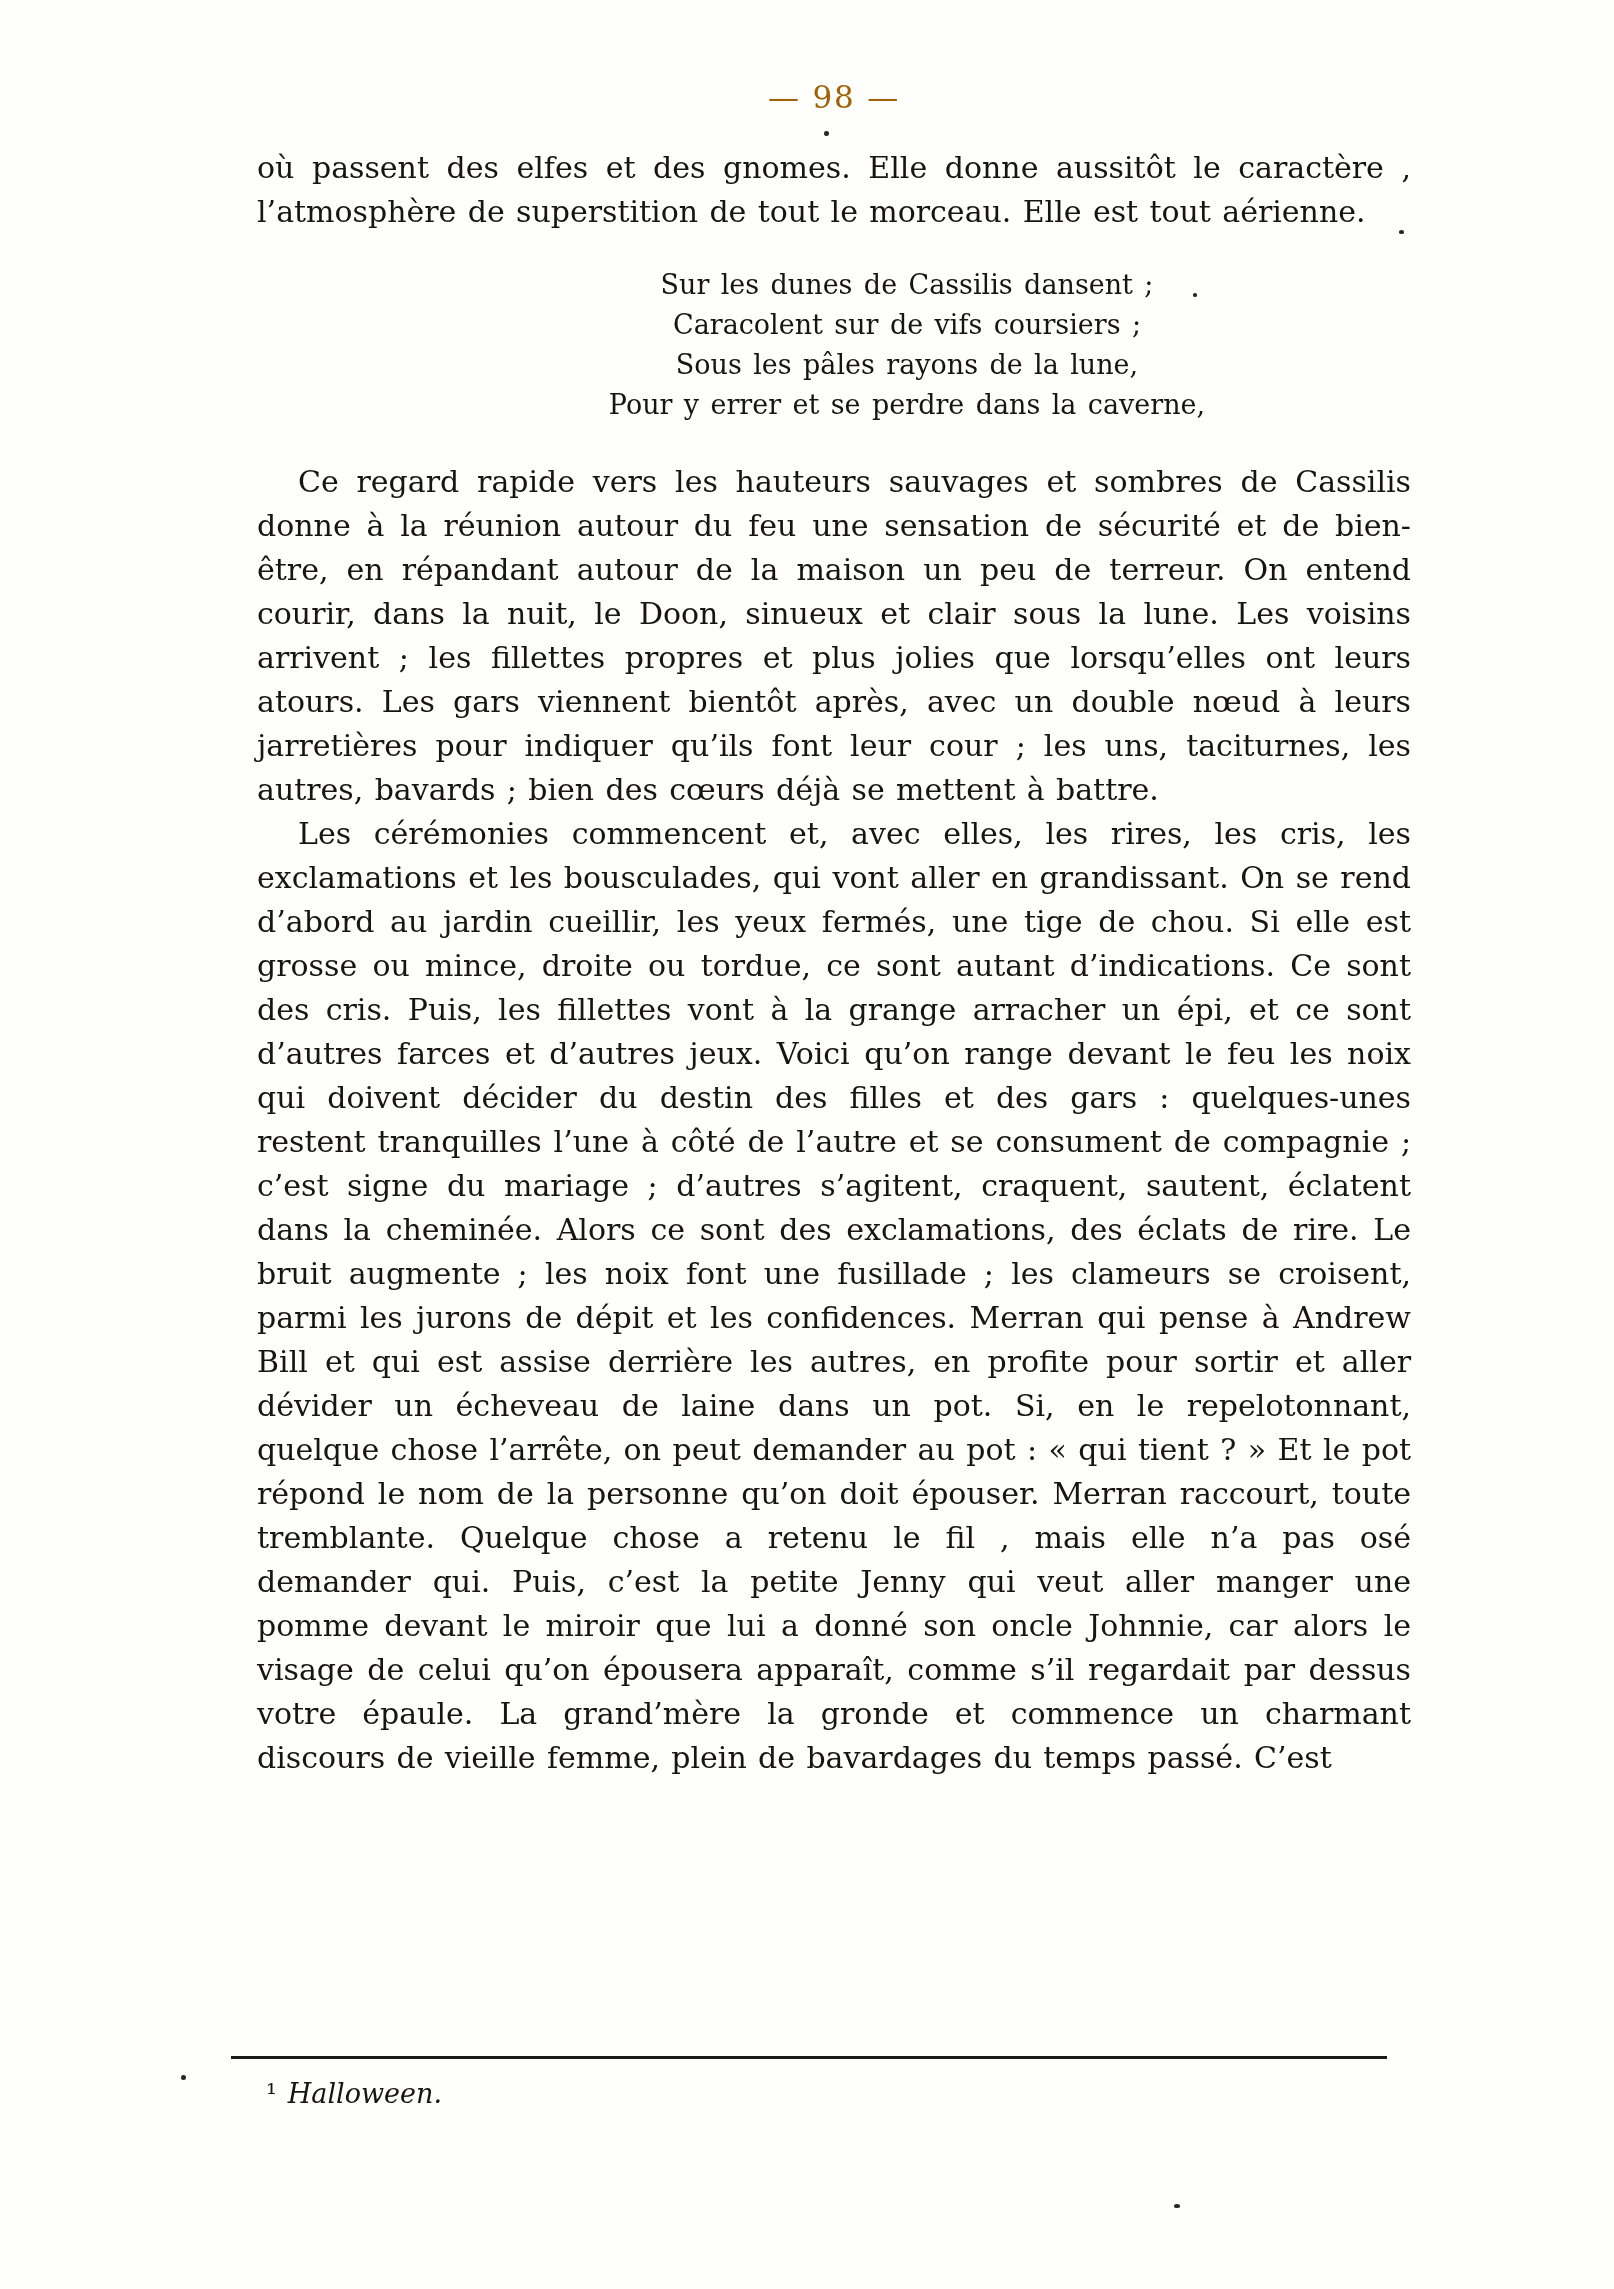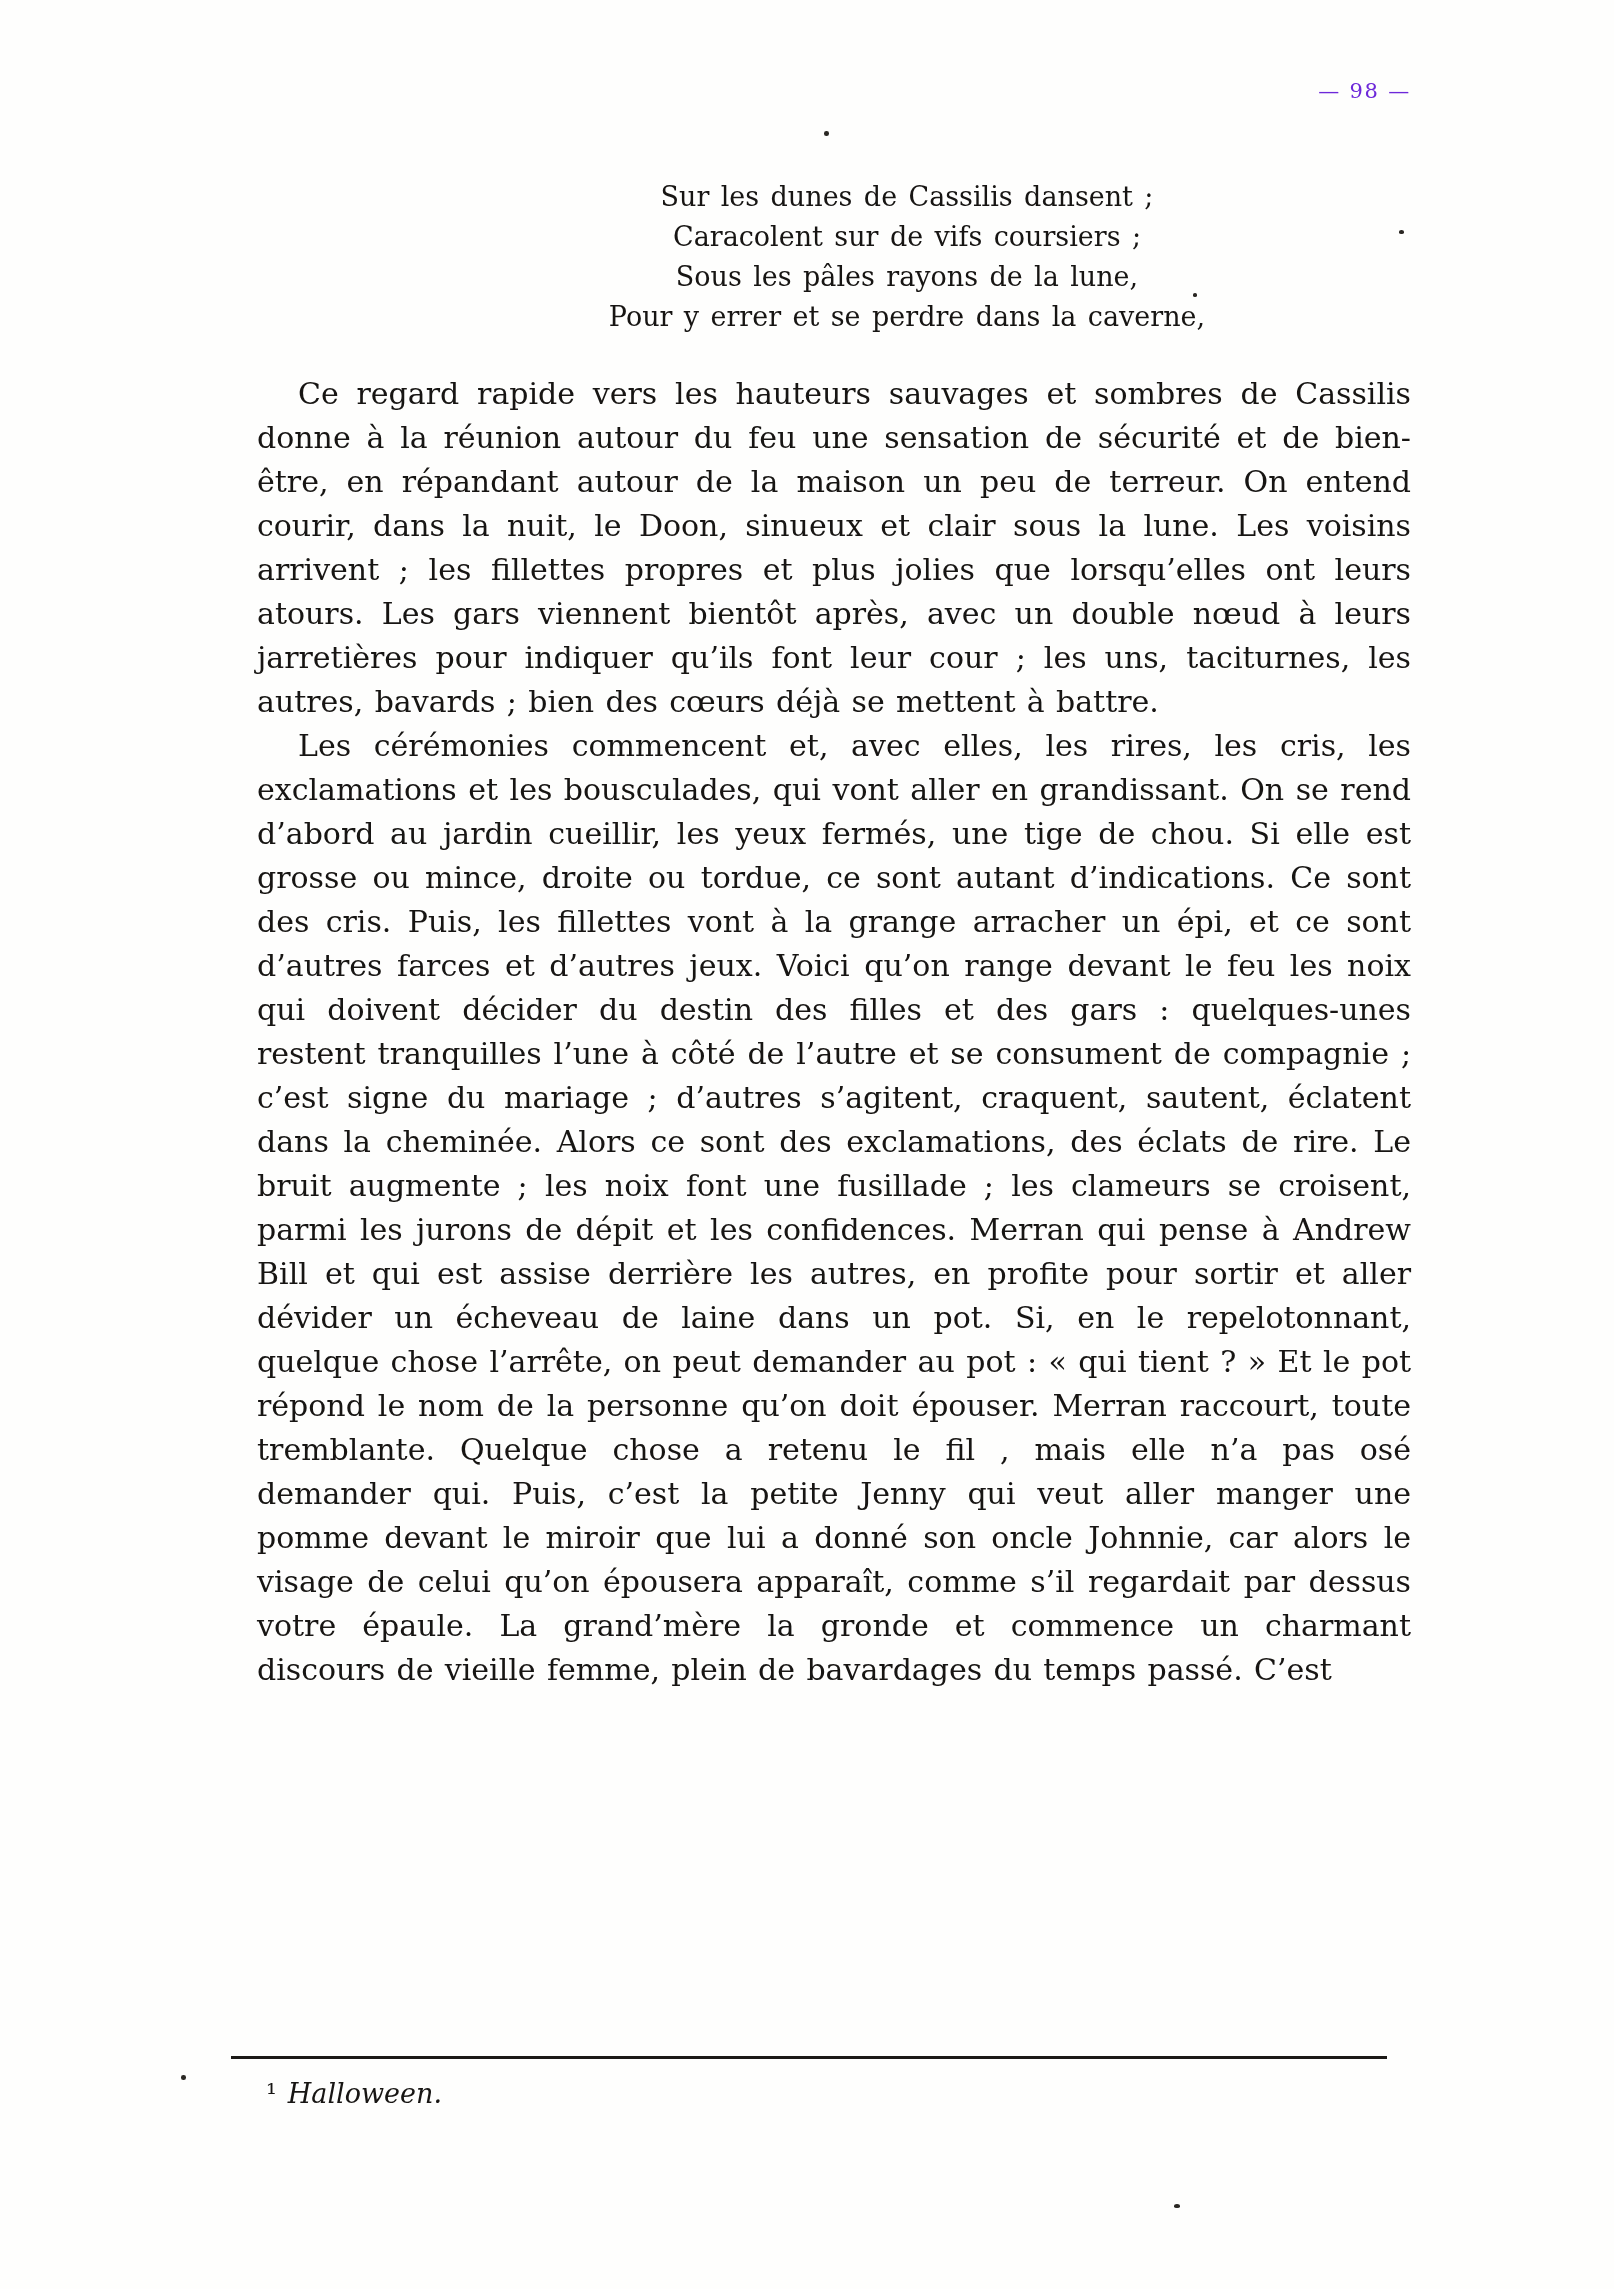--- a/index.html
+++ b/index.html
@@ -14,24 +14,24 @@
     background: #fefefd;
     color: #171513;
     font-family: "DejaVu Serif", "Liberation Serif", serif;
     overflow: hidden;
   }
   .page-number {
     position: absolute;
     top: 79px;
     left: 257px;
     width: 1154px;
-    text-align: right;
-    font-size: 21px;
+    text-align: center;
+    font-size: 31px;
     letter-spacing: 1.8px;
-    color: #6d28d9;
+    color: #a16207;
   }
   .content {
     position: absolute;
     top: 146px;
     left: 257px;
     width: 1154px;
     font-size: 30px;
     line-height: 44px;
     text-align: justify;
   }
@@ -88,20 +88,21 @@
 </style>
 </head>
 <body>
 
 <div class="page">
 
   <div class="page-number">— 98 —</div>
 
   <div class="content">
 
+    <p class="para intro">où passent des elfes et des gnomes. Elle donne aussitôt le caractère&nbsp;, l’atmosphère de superstition de tout le morceau. Elle est tout aérienne.</p>
 
     <div class="poem">
       <div class="poem-line">Sur les dunes de Cassilis dansent&nbsp;;</div>
       <div class="poem-line">Caracolent sur de vifs coursiers&nbsp;;</div>
       <div class="poem-line">Sous les pâles rayons de la lune,</div>
       <div class="poem-line">Pour y errer et se perdre dans la caverne,</div>
     </div>
 
     <p class="para indent">Ce regard rapide vers les hauteurs sauvages et sombres de Cassilis donne à la réunion autour du feu une sensation de sécurité et de bien-être, en répandant autour de la maison un peu de terreur. On entend courir, dans la nuit, le Doon, sinueux et clair sous la lune. Les voisins arrivent&nbsp;; les fillettes propres et plus jolies que lorsqu’elles ont leurs atours. Les gars viennent bientôt après, avec un double nœud à leurs jarretières pour indiquer qu’ils font leur cour&nbsp;; les uns, taciturnes, les autres, bavards&nbsp;; bien des cœurs déjà se mettent à battre.</p>
 

